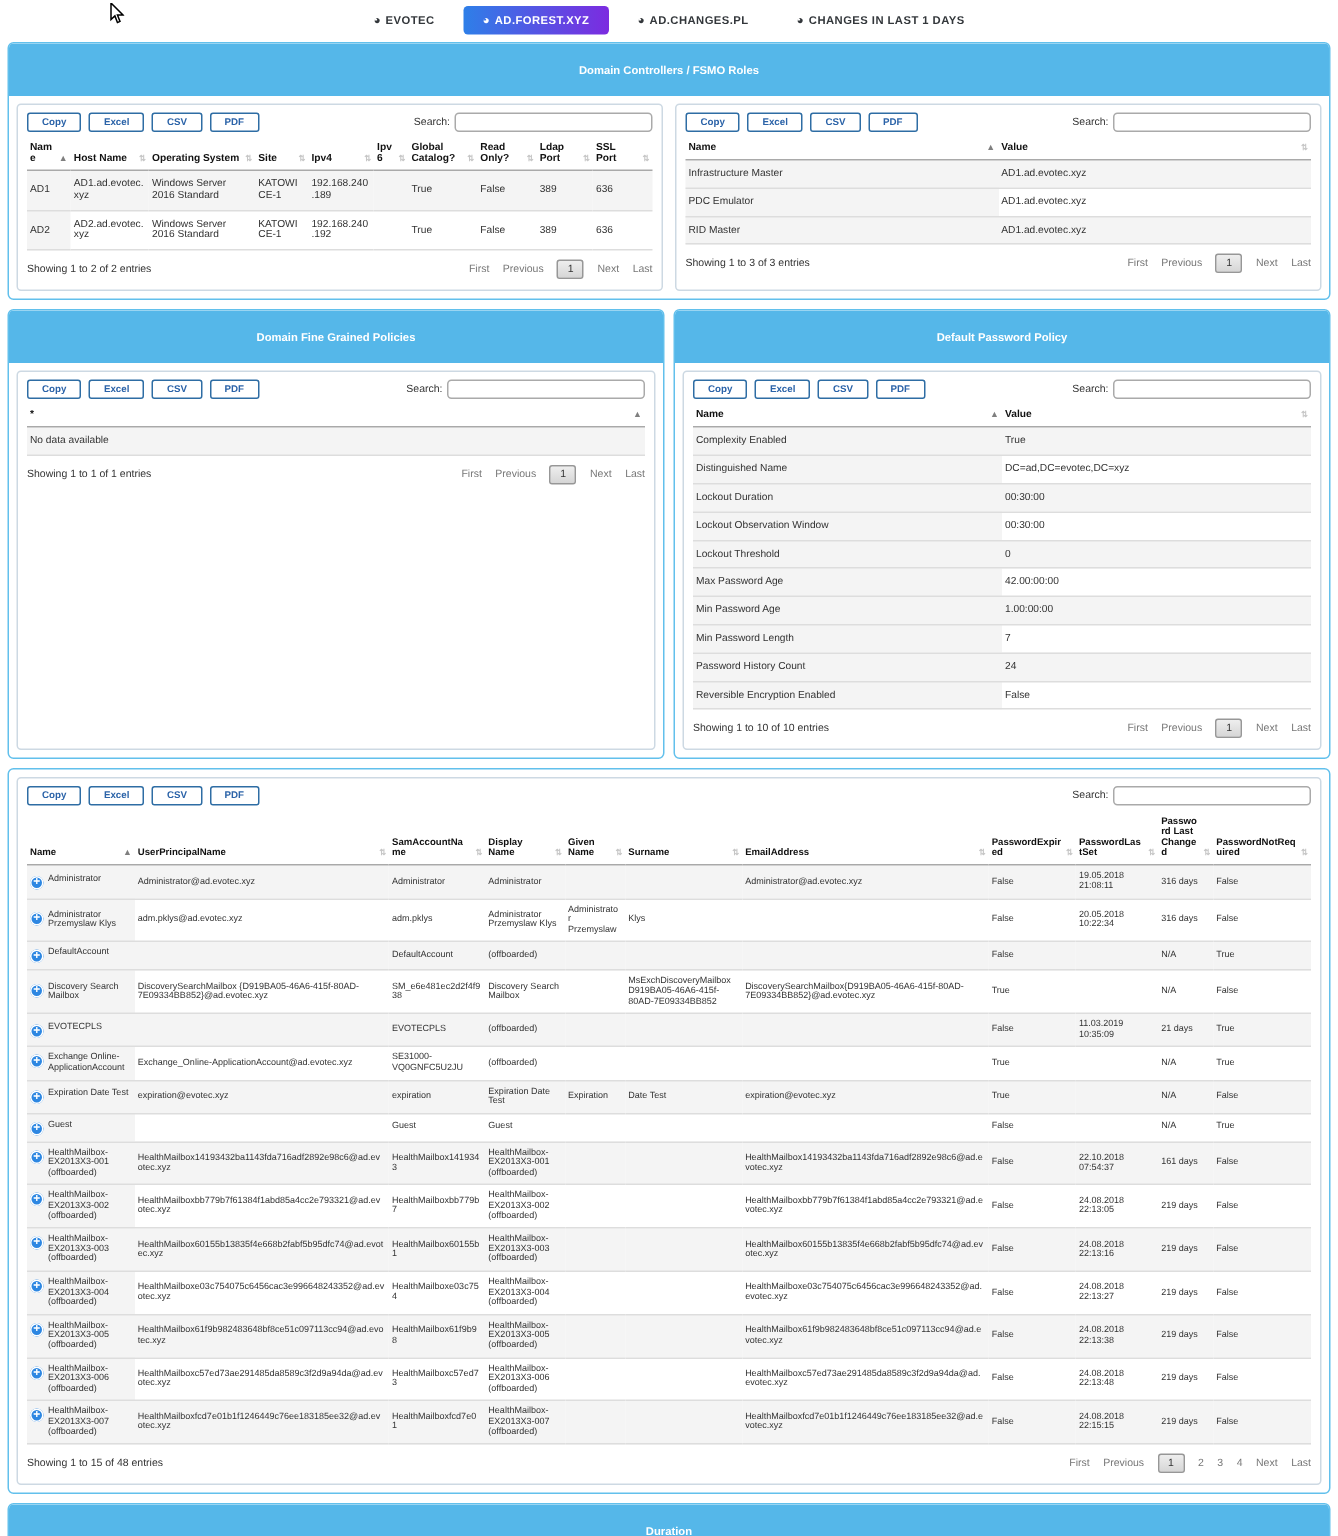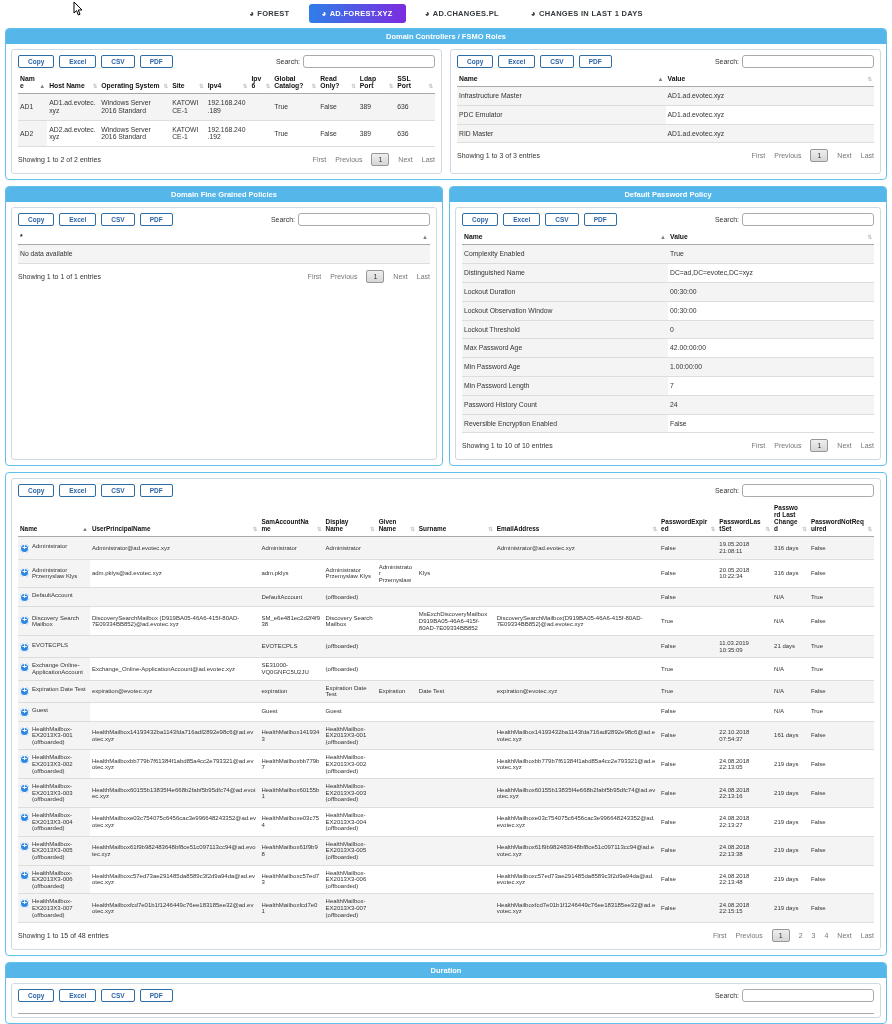--- a/index.html
+++ b/index.html
@@ -11,21 +11,21 @@
   .tabbar { display: flex; justify-content: center; align-items: center; gap: 6px; padding: 4px 0 5px; }
   .tab { display: inline-flex; align-items: center; gap: 3px; padding: 5px 13px; font-size: 7.5px;
          font-weight: bold; color: #33373b; letter-spacing: .3px; border-radius: 3px; cursor: pointer; }
   .tab.active { background: linear-gradient(90deg, #2e7fe8, #7c2be0); color: #fff; }
   .ticon { font-size: 8px; line-height: 1; }
   .cursor { position: absolute; left: 73px; top: 2px; z-index: 50; }
   
   .section { border: 1px solid #62c0ec; border-radius: 4px; margin: 0 5px 6px; background: #fff;
              overflow: hidden; display: flex; flex-direction: column; }
   .section-header { background: #55b7e9; color: #fff; font-size: 7.5px; font-weight: bold;
-                    text-align: center; padding: 3px 0; }
+                    text-align: center; padding: 13px 0; }
   .section-body { display: flex; gap: 8px; padding: 5px; flex: 1; }
   .card { border: 1px solid #cdd9e3; border-radius: 3px; background: #fff; flex: 1; min-width: 0;
           padding: 5px 6px 3px; }
   .rowwrap { display: flex; gap: 6px; margin: 0 5px 6px; }
   .rowwrap .section { flex: 1; margin: 0; }
   
   .toolbar { display: flex; align-items: center; margin-bottom: 4px; }
   .btn { font-size: 6.5px; font-weight: bold; color: #2b63a8; background: #fff; border: 1px solid #2e6da4;
          border-radius: 2px; padding: 2px 9px; margin-right: 5px; cursor: pointer;
          font-family: "Liberation Sans", sans-serif; }
@@ -74,21 +74,21 @@
 </head>
 <body>
 
 <svg class="cursor" width="10" height="14" viewBox="0 0 10 14">
   <path d="M1 0 L1 11 L3.6 8.6 L5.3 13 L7 12.3 L5.3 8 L9 8 Z" fill="#fff" stroke="#000" stroke-width="1"></path>
 </svg>
 
 <div class="tabbar">
     <div class="tab">
       <span class="ticon">◕</span>
-      <span>FOREST</span>
+      <span>EVOTEC</span>
     </div>
     <div class="tab active">
       <span class="ticon">◕</span>
       <span>AD.FOREST.XYZ</span>
     </div>
     <div class="tab">
       <span class="ticon">◕</span>
       <span>AD.CHANGES.PL</span>
     </div>
     <div class="tab">

